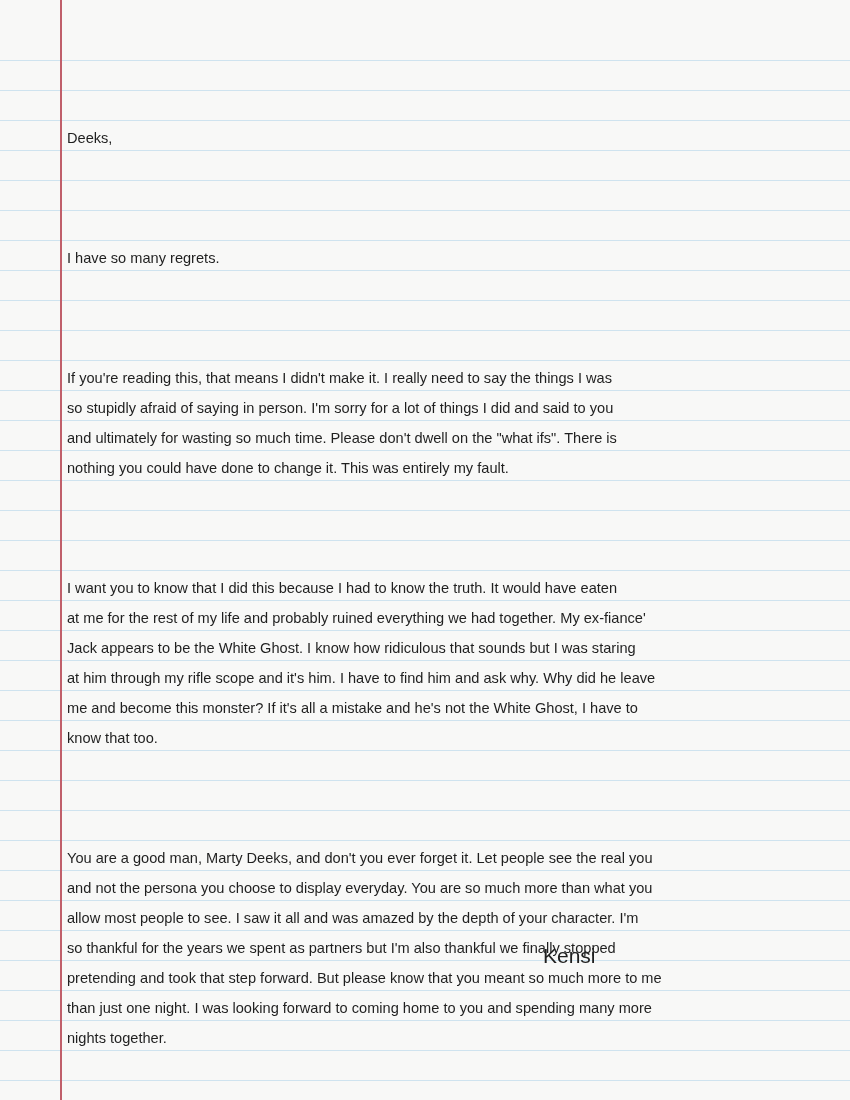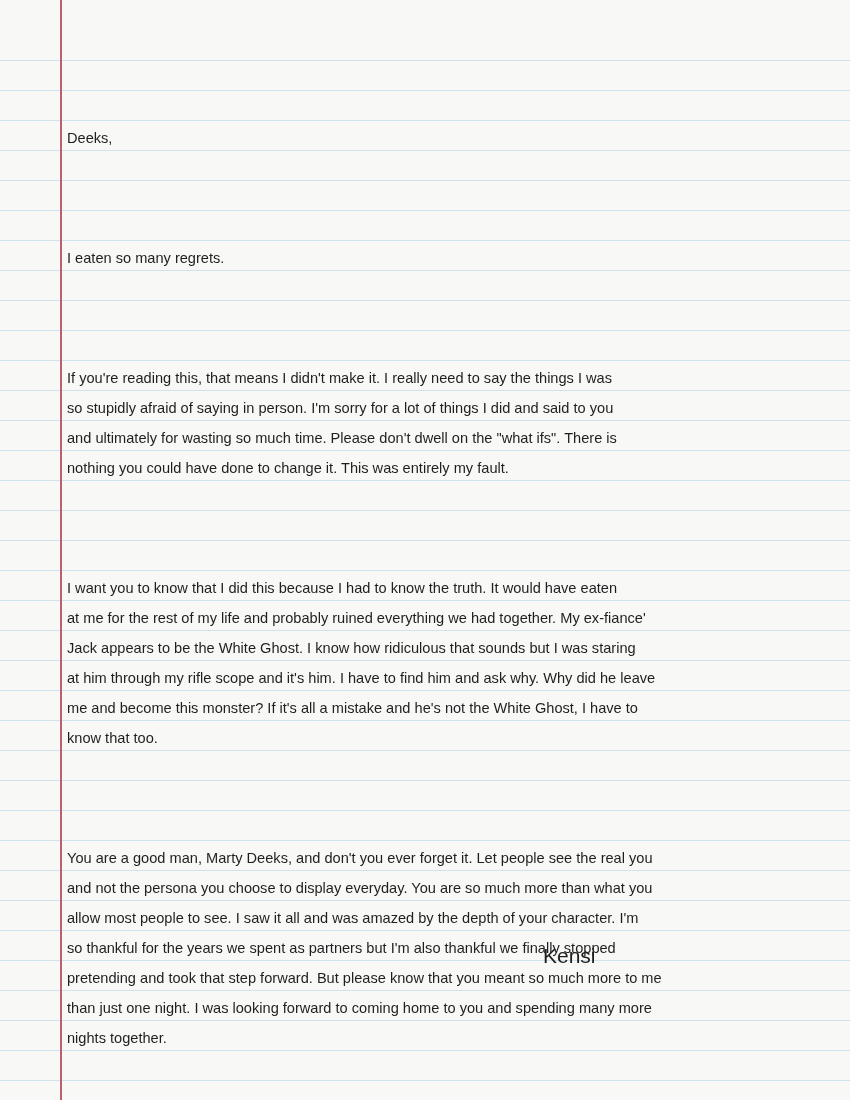--- a/index.html
+++ b/index.html
@@ -47,21 +47,21 @@
 </style>
 </head>
 <body>
 
 <div class="page">
   <div class="rules"></div>
   <div class="margin-line"></div>
 
   <div class="letter">
     <p>Deeks,</p>
-    <p>I eaten so many regrets.</p>
+    <p>I have so many regrets.</p>
     <p>If you're reading this, that means I didn't make it. I really need to say the things I was
 so stupidly afraid of saying in person. I'm sorry for a lot of things I did and said to you
 and ultimately for wasting so much time. Please don't dwell on the "what ifs". There is
 nothing you could have done to change it. This was entirely my fault.</p>
     <p>I want you to know that I did this because I had to know the truth. It would have eaten
 at me for the rest of my life and probably ruined everything we had together. My ex-fiance'
 Jack appears to be the White Ghost. I know how ridiculous that sounds but I was staring
 at him through my rifle scope and it's him. I have to find him and ask why. Why did he leave
 me and become this monster? If it's all a mistake and he's not the White Ghost, I have to
 know that too.</p>

